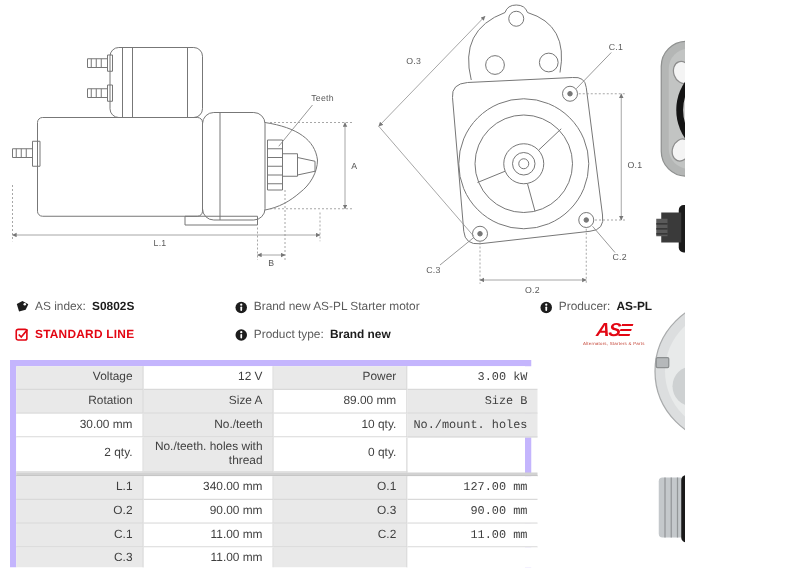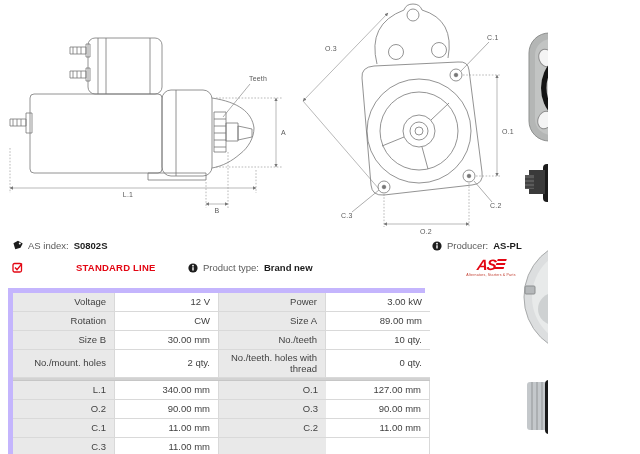--- a/index.html
+++ b/index.html
@@ -10,21 +10,21 @@
   .drawings{position:absolute;left:0;top:0;}
   .dlab{font-family:"Liberation Sans",sans-serif;font-size:7px;fill:#5a5a5a;letter-spacing:.2px;}
 
   
   .photos{position:absolute;left:523px;top:0;width:117px;height:454px;}
   .photo{position:absolute;left:0;}
 
   
   .info-item{position:absolute;display:flex;align-items:center;gap:5px;font-size:9.5px;color:#5a5a5a;white-space:nowrap;}
   .info-item b{color:#1c1c1c;font-weight:bold;}
-  .std-line{color:#e30613;font-weight:bold;letter-spacing:.2px;margin-left:48px;}
+  .std-line{color:#e30613;font-weight:bold;letter-spacing:.2px;}
   .icn{display:inline-block;flex:0 0 auto;}
 
   
   .aslogo{position:absolute;left:456px;top:257px;width:70px;text-align:center;}
   .aslogo-mark{display:flex;align-items:center;justify-content:center;gap:1px;height:15px;}
   .aslogo-text{font-weight:bold;font-style:italic;font-size:15px;color:#e30613;letter-spacing:-1px;transform:skewX(-6deg);line-height:1;}
   .aslogo-bars{width:9px;height:11px;transform:skewX(-18deg);background:repeating-linear-gradient(to bottom,#e30613 0 2px,transparent 2px 4px);}
   .aslogo-tag{font-size:3.5px;color:#c0392b;margin-top:1px;letter-spacing:.2px;}
 
   
@@ -39,21 +39,21 @@
   }
   .cell{
     display:flex;align-items:center;justify-content:flex-end;
     padding-right:8px;box-sizing:border-box;
     font-size:9.5px;color:#3f3f3f;line-height:1.15;
     border-right:1px solid #d9d9d9;border-bottom:1px solid #d9d9d9;
     text-align:right;overflow:hidden;
   }
   .cell.lab{background:#e9e9e9;}
   .cell.val{background:#ffffff;}
-  .cell:nth-child(4n){border-right:none;}
+  .cell:nth-child(4n){border-right:none;font-family:Liberation Mono, monospace;}
   .tdivider{grid-column:1 / -1;background:#d2d2d2;border-bottom:1px solid #c6c6c6;}
 </style>
 </head>
 <body>
 
 <div class="page">
 
   <svg class="drawings" width="525" height="238" viewBox="0 0 525 238">
     <defs>
       <marker id="ae" markerWidth="7" markerHeight="7" refX="5.5" refY="3" orient="auto">
@@ -258,20 +258,28 @@
 
   <div class="info-item" style="left:12px;top:240px">
     <svg class="icn" width="11" height="11" viewBox="0 0 11 11">
       <path d="M1,4.2 L4.8,0.8 L10,2.2 L9,7 L4.2,9.6 L1,4.2 Z" fill="#1d1d1d" transform="rotate(14 5.5 5.5)"></path>
       <circle cx="7.8" cy="3.4" r="1" fill="#fff"></circle>
     </svg>
     <span>AS index:</span>
     <b>S0802S</b>
   </div>
 
+  <div class="info-item" style="left:188px;top:240px">
+    <svg class="icn" width="10" height="10" viewBox="0 0 10 10">
+      <circle cx="5" cy="5" r="4.6" fill="#1d1d1d"></circle>
+      <circle cx="5" cy="2.7" r="0.9" fill="#fff"></circle>
+      <rect x="4.3" y="4.1" width="1.4" height="3.6" rx="0.7" fill="#fff"></rect>
+    </svg>
+    <span>Brand new AS-PL Starter motor</span>
+  </div>
 
   <div class="info-item" style="left:432px;top:240px">
     <svg class="icn" width="10" height="10" viewBox="0 0 10 10">
       <circle cx="5" cy="5" r="4.6" fill="#1d1d1d"></circle>
       <circle cx="5" cy="2.7" r="0.9" fill="#fff"></circle>
       <rect x="4.3" y="4.1" width="1.4" height="3.6" rx="0.7" fill="#fff"></rect>
     </svg>
     <span>Producer:</span>
     <b>AS-PL</b>
   </div>
@@ -302,21 +310,20 @@
     <div class="aslogo-tag">Alternators, Starters &amp; Parts</div>
   </div>
 
   <div class="spec-table">
     <div class="cell lab">Voltage</div>
     <div class="cell val">12 V</div>
     <div class="cell lab">Power</div>
     <div class="cell val">3.00 kW</div>
 
     <div class="cell lab">Rotation</div>
-    <div class="cell val">CW</div>
     <div class="cell lab">Size A</div>
     <div class="cell val">89.00 mm</div>
 
     <div class="cell lab">Size B</div>
     <div class="cell val">30.00 mm</div>
     <div class="cell lab">No./teeth</div>
     <div class="cell val">10 qty.</div>
 
     <div class="cell lab">No./mount. holes</div>
     <div class="cell val">2 qty.</div>

